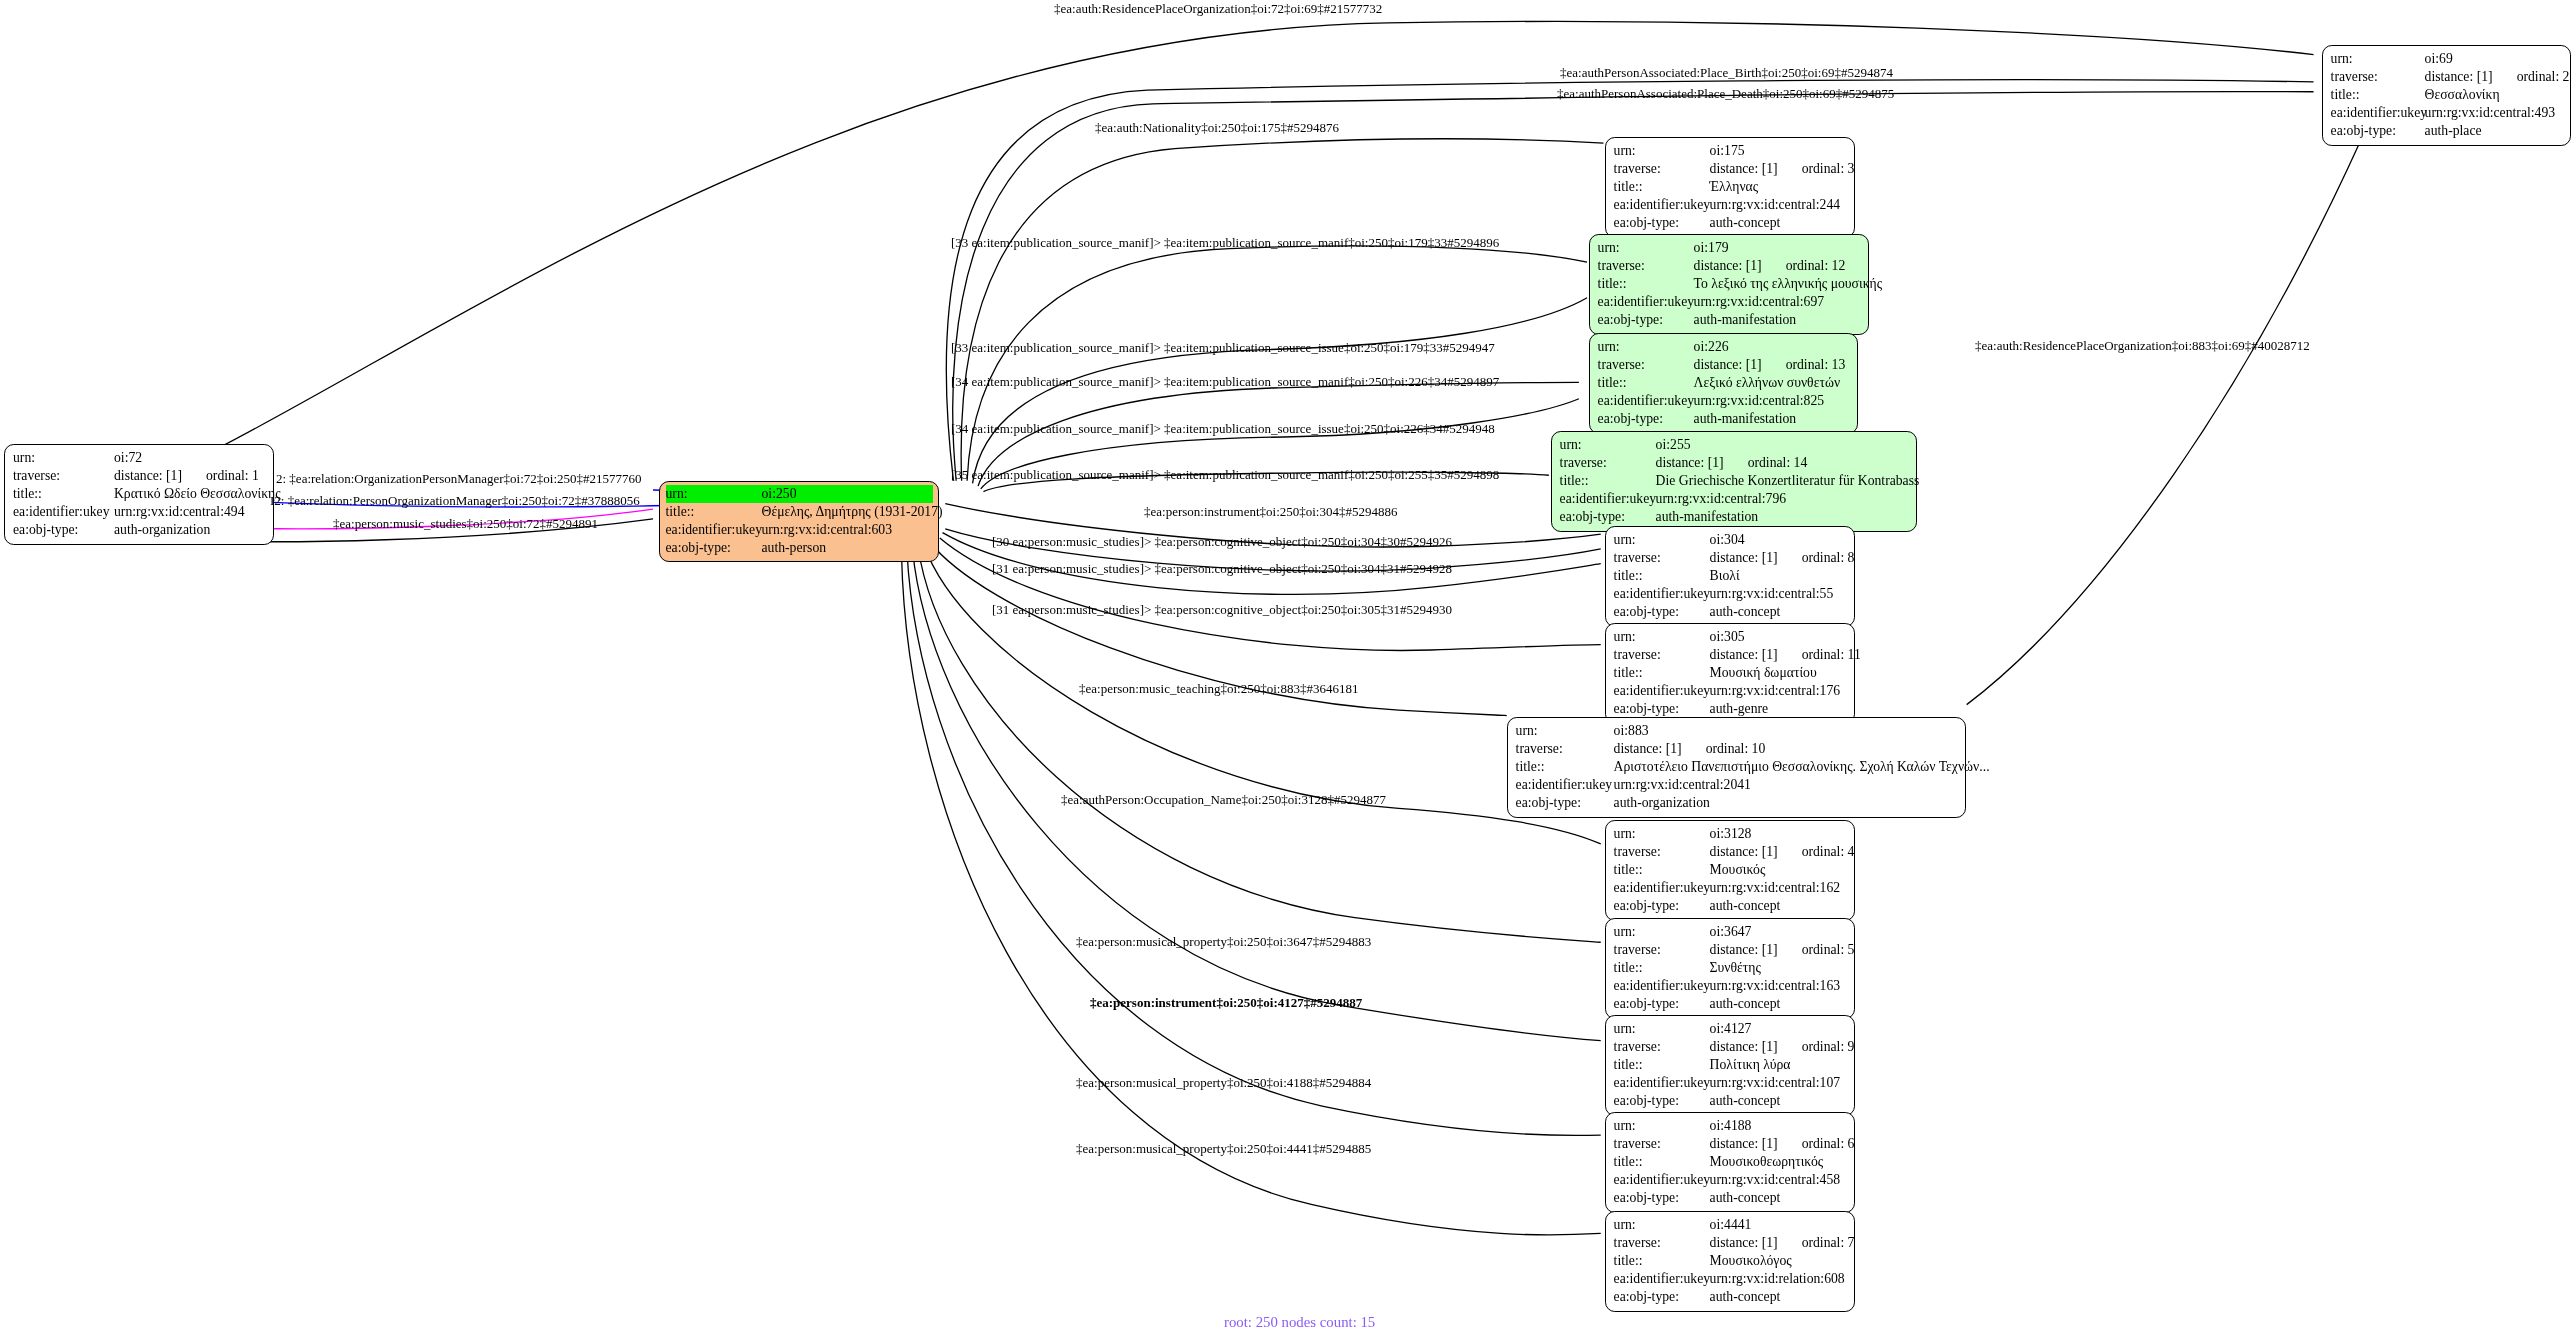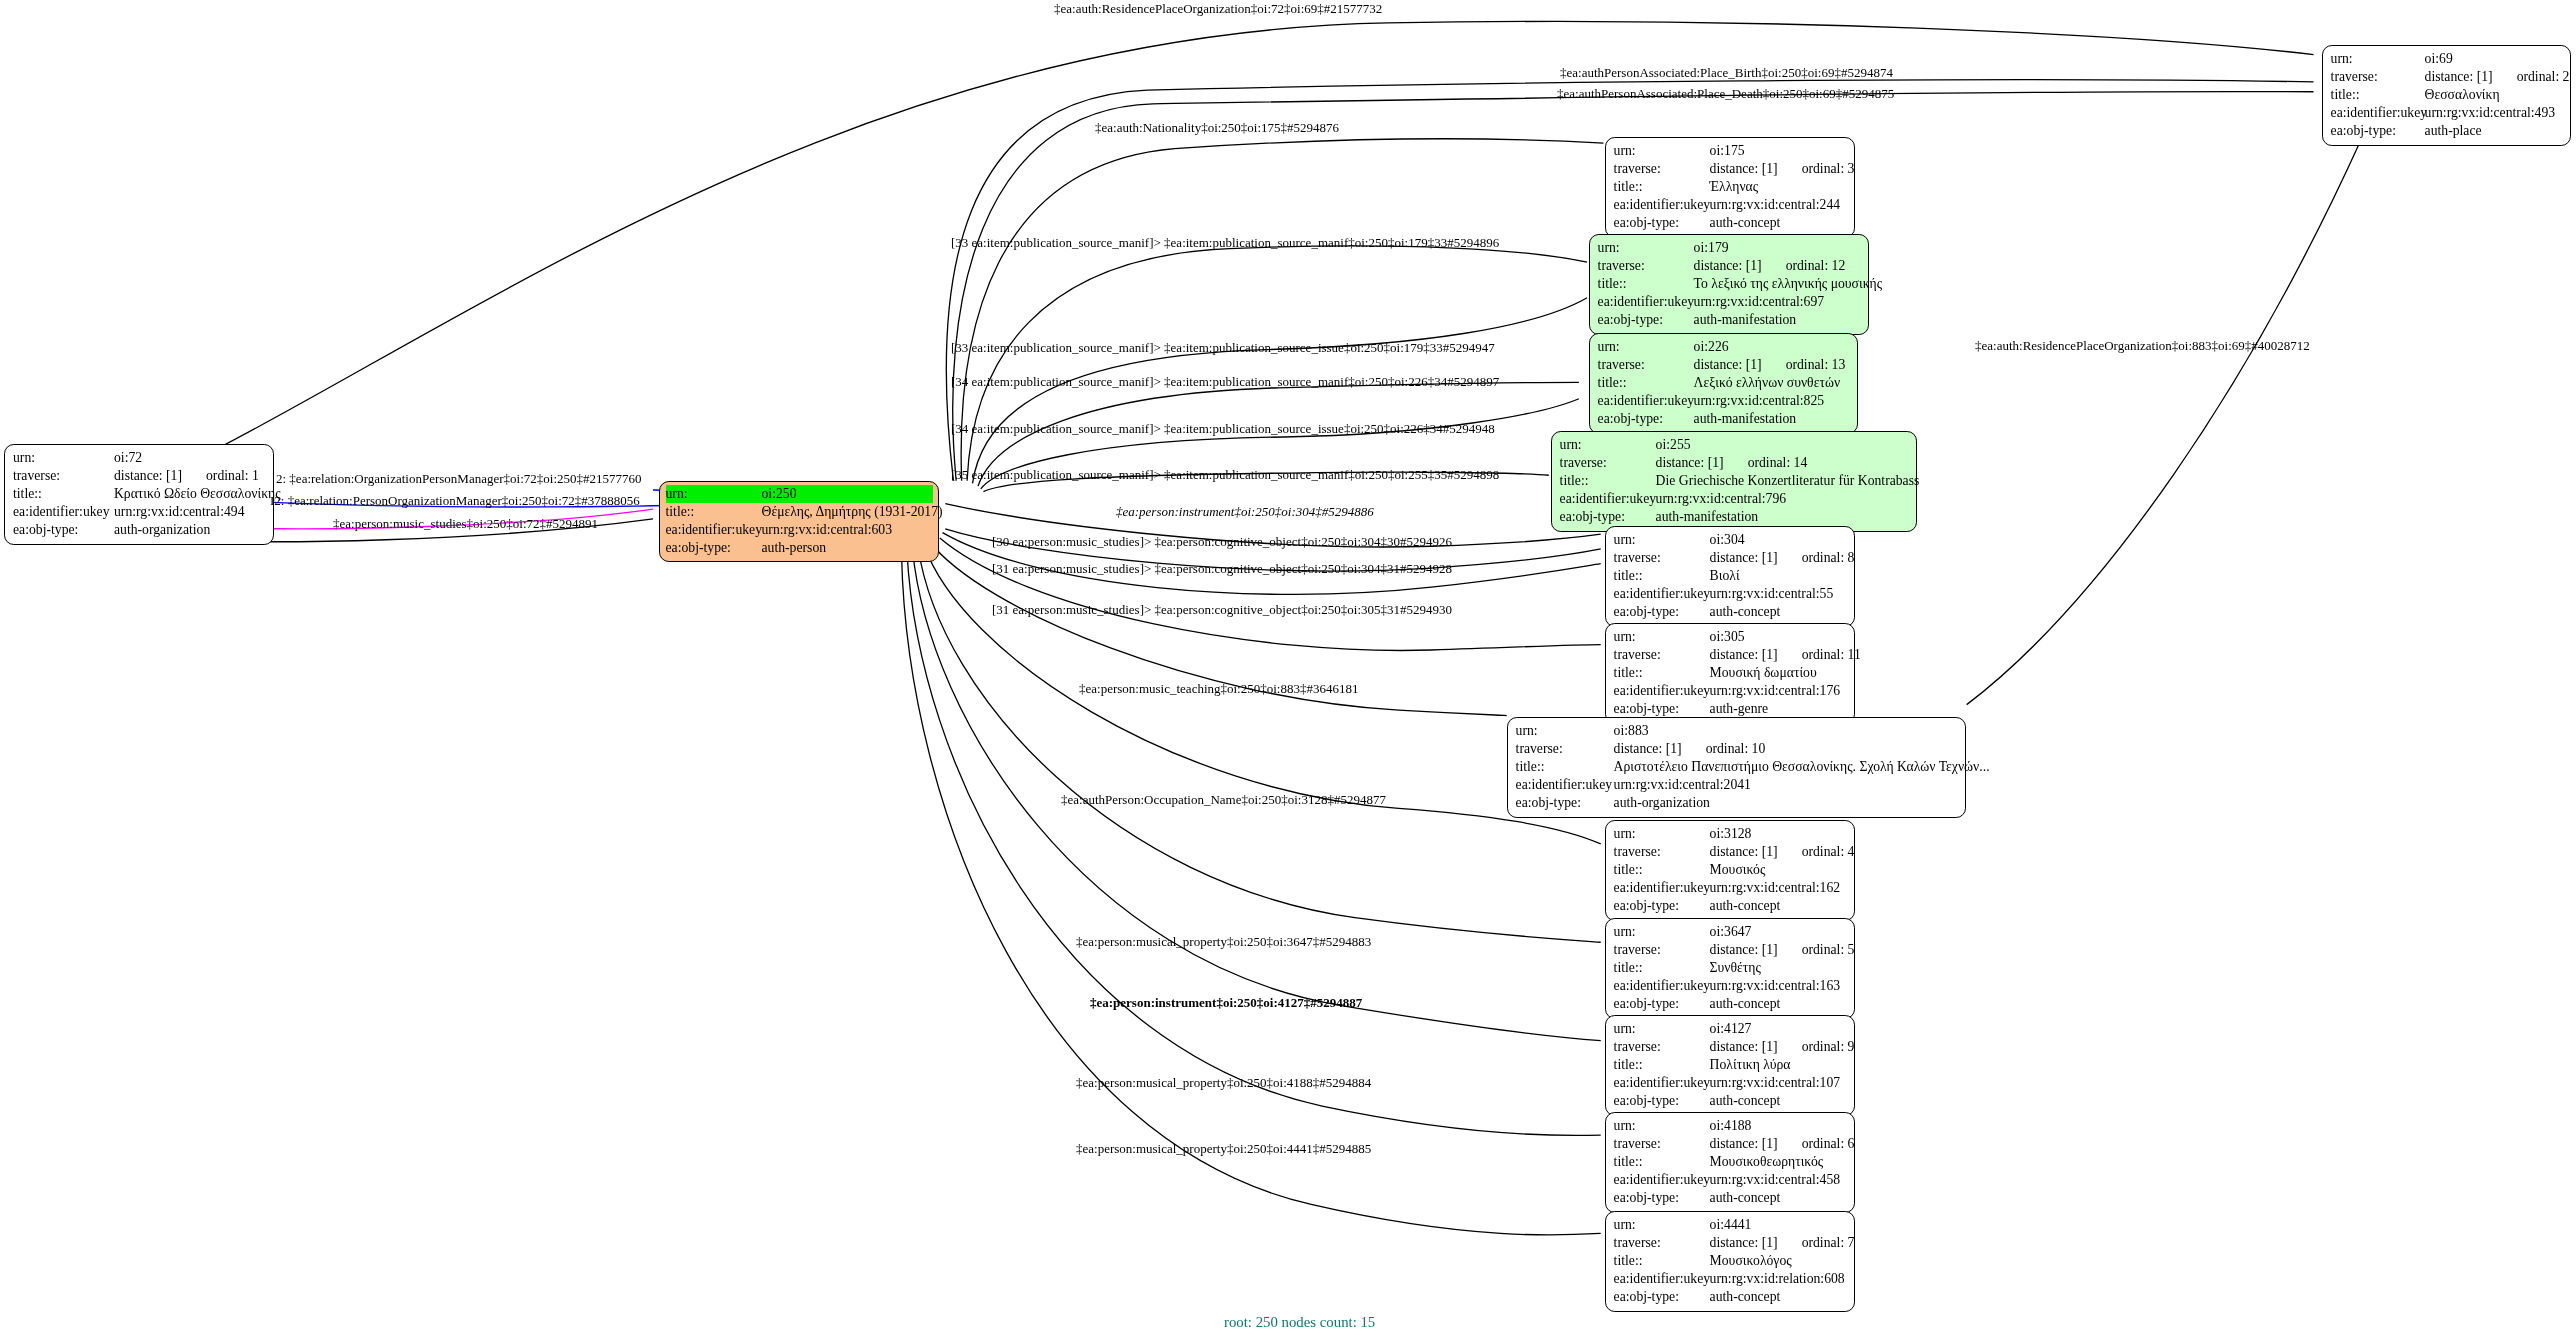--- a/index.html
+++ b/index.html
@@ -31,21 +31,21 @@
   .elabel{
     position:absolute;
     font-size:13px;
     color:#000;
     white-space:nowrap;
     line-height:1;
   }
   .caption{
     position:absolute;
     font-size:14.8px;
-    color:#0f766e;
+    color:#8b5cf6;
     white-space:nowrap;
   }
 </style>
 </head>
 <body>
 
 <div id="canvas">
 
   <svg id="edges" viewBox="0 0 4715 2444" xmlns="http://www.w3.org/2000/svg">
     <defs>
@@ -499,21 +499,21 @@
   <div class="elabel" style="left:1095px; top:121px;">‡ea:auth:Nationality‡oi:250‡oi:175‡#5294876</div>
   <div class="elabel" style="left:951px; top:236px;">[33 ea:item:publication_source_manif]&gt; ‡ea:item:publication_source_manif‡oi:250‡oi:179‡33#5294896</div>
   <div class="elabel" style="left:951px; top:341px;">[33 ea:item:publication_source_manif]&gt; ‡ea:item:publication_source_issue‡oi:250‡oi:179‡33#5294947</div>
   <div class="elabel" style="left:951px; top:375px;">[34 ea:item:publication_source_manif]&gt; ‡ea:item:publication_source_manif‡oi:250‡oi:226‡34#5294897</div>
   <div class="elabel" style="left:951px; top:422px;">[34 ea:item:publication_source_manif]&gt; ‡ea:item:publication_source_issue‡oi:250‡oi:226‡34#5294948</div>
   <div class="elabel" style="left:951px; top:468px;">[35 ea:item:publication_source_manif]&gt; ‡ea:item:publication_source_manif‡oi:250‡oi:255‡35#5294898</div>
   <div class="elabel" style="left:1975px; top:339px;">‡ea:auth:ResidencePlaceOrganization‡oi:883‡oi:69‡#40028712</div>
   <div class="elabel" style="left:276px; top:472px;">2: ‡ea:relation:OrganizationPersonManager‡oi:72‡oi:250‡#21577760</div>
   <div class="elabel" style="left:270px; top:494px;">I2: ‡ea:relation:PersonOrganizationManager‡oi:250‡oi:72‡#37888056</div>
   <div class="elabel" style="left:333px; top:517px;">‡ea:person:music_studies‡oi:250‡oi:72‡#5294891</div>
-  <div class="elabel" style="left:1116px; top:505px;font-style:italic;">‡ea:person:instrument‡oi:250‡oi:304‡#5294886</div>
+  <div class="elabel" style="left:1144px; top:505px;">‡ea:person:instrument‡oi:250‡oi:304‡#5294886</div>
   <div class="elabel" style="left:992px; top:535px;">[30 ea:person:music_studies]&gt; ‡ea:person:cognitive_object‡oi:250‡oi:304‡30#5294926</div>
   <div class="elabel" style="left:992px; top:562px;">[31 ea:person:music_studies]&gt; ‡ea:person:cognitive_object‡oi:250‡oi:304‡31#5294928</div>
   <div class="elabel" style="left:992px; top:603px;">[31 ea:person:music_studies]&gt; ‡ea:person:cognitive_object‡oi:250‡oi:305‡31#5294930</div>
   <div class="elabel" style="left:1079px; top:682px;">‡ea:person:music_teaching‡oi:250‡oi:883‡#3646181</div>
   <div class="elabel" style="left:1061px; top:793px;">‡ea:authPerson:Occupation_Name‡oi:250‡oi:3128‡#5294877</div>
   <div class="elabel" style="left:1076px; top:907px;margin-top:28px;">‡ea:person:musical_property‡oi:250‡oi:3647‡#5294883</div>
   <div class="elabel" style="left:1090px; top:996px;font-weight:bold;">‡ea:person:instrument‡oi:250‡oi:4127‡#5294887</div>
   <div class="elabel" style="left:1076px; top:1076px;">‡ea:person:musical_property‡oi:250‡oi:4188‡#5294884</div>
   <div class="elabel" style="left:1076px; top:1142px;">‡ea:person:musical_property‡oi:250‡oi:4441‡#5294885</div>
 

